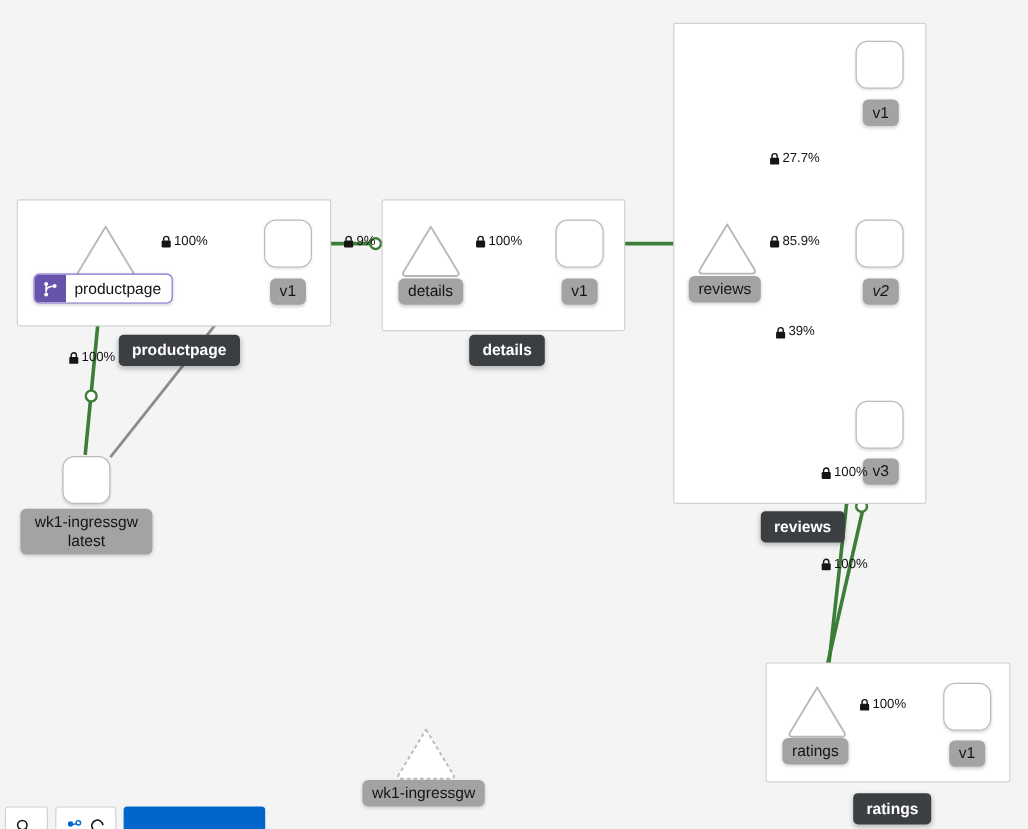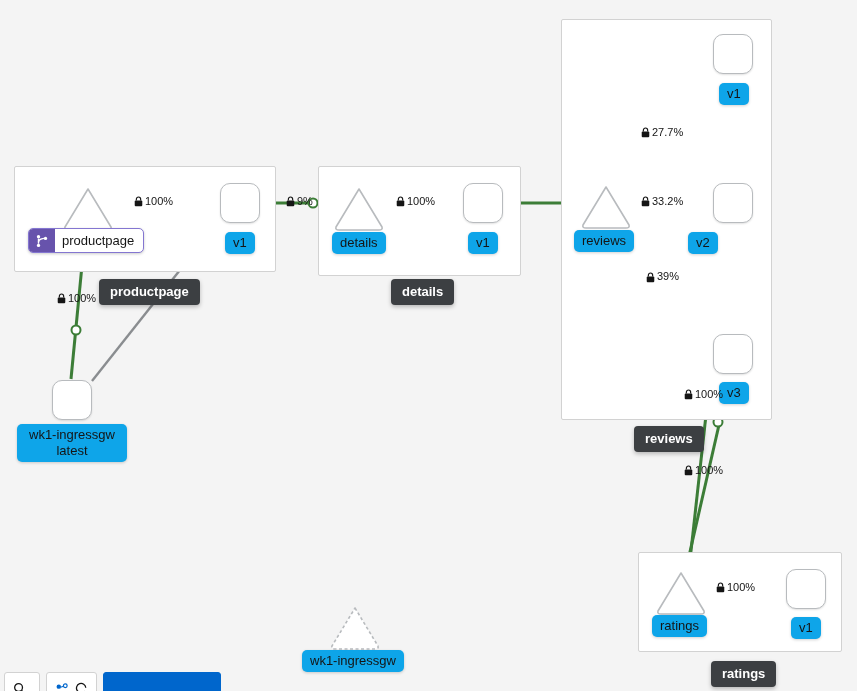--- a/index.html
+++ b/index.html
@@ -46,21 +46,21 @@
     background: #ffffff;
     border: 1px solid #b8bbbe;
     border-radius: 10px;
     box-sizing: border-box;
     box-shadow: 0 1px 2px rgba(3,3,3,0.12);
   }
 
   
   .node-label {
     position: absolute;
-    background: #0ea5e9;
+    background: #a3a3a3;
     border-radius: 5px;
     padding: 3px 8px;
     font-size: 13px;
     line-height: 16px;
     color: #151515;
     white-space: pre;
     text-align: center;
     box-shadow: 0 1px 3px rgba(3,3,3,0.18);
     box-sizing: border-box;
   }
@@ -243,21 +243,21 @@
     <svg class="tri" viewBox="0 0 52 46">
       <path d="M26,3 L49,41 Q50,44 46,44 L6,44 Q2,44 3,41 Z" fill="#ffffff" stroke="#b8bbbe" stroke-width="1.6" stroke-linejoin="round"></path>
     </svg>
   </div>
   <div class="node-label" style="left:574px; top:230px;">reviews</div>
 
   <div class="node-workload" style="left:713px; top:34px;"></div>
   <div class="node-label" style="left:719px; top:83px;">v1</div>
 
   <div class="node-workload" style="left:713px; top:183px;"></div>
-  <div class="node-label" style="left:688px; top:232px;">v2</div>
+  <div class="node-label" style="left:719px; top:232px;font-style:italic;">v2</div>
 
   <div class="node-workload" style="left:713px; top:334px;"></div>
   <div class="node-label" style="left:719px; top:382px;text-align:center;">v3</div>
 
   <div class="node-service" style="left:655px; top:570px;">
     <svg class="tri" viewBox="0 0 52 46">
       <path d="M26,3 L49,41 Q50,44 46,44 L6,44 Q2,44 3,41 Z" fill="#ffffff" stroke="#b8bbbe" stroke-width="1.6" stroke-linejoin="round"></path>
     </svg>
   </div>
   <div class="node-label" style="left:652px; top:615px;">ratings</div>
@@ -310,21 +310,21 @@
       <rect x="0.8" y="4.8" width="8.4" height="6.4" rx="1.1" fill="#151515"></rect>
     </svg>
     <span class="pct">27.7%</span>
   </div>
 
   <div class="edge-label" style="left:641px; top:195px;">
     <svg width="9" height="11" viewBox="0 0 10 12">
       <path d="M2.6,5 V3.4 A2.4,2.4 0 0,1 7.4,3.4 V5" stroke="#151515" stroke-width="1.3" fill="none"></path>
       <rect x="0.8" y="4.8" width="8.4" height="6.4" rx="1.1" fill="#151515"></rect>
     </svg>
-    <span class="pct">33.2%</span>
+    <span class="pct">85.9%</span>
   </div>
 
   <div class="edge-label" style="left:646px; top:270px;align-items:flex-end;">
     <svg width="9" height="11" viewBox="0 0 10 12">
       <path d="M2.6,5 V3.4 A2.4,2.4 0 0,1 7.4,3.4 V5" stroke="#151515" stroke-width="1.3" fill="none"></path>
       <rect x="0.8" y="4.8" width="8.4" height="6.4" rx="1.1" fill="#151515"></rect>
     </svg>
     <span class="pct">39%</span>
   </div>
 

